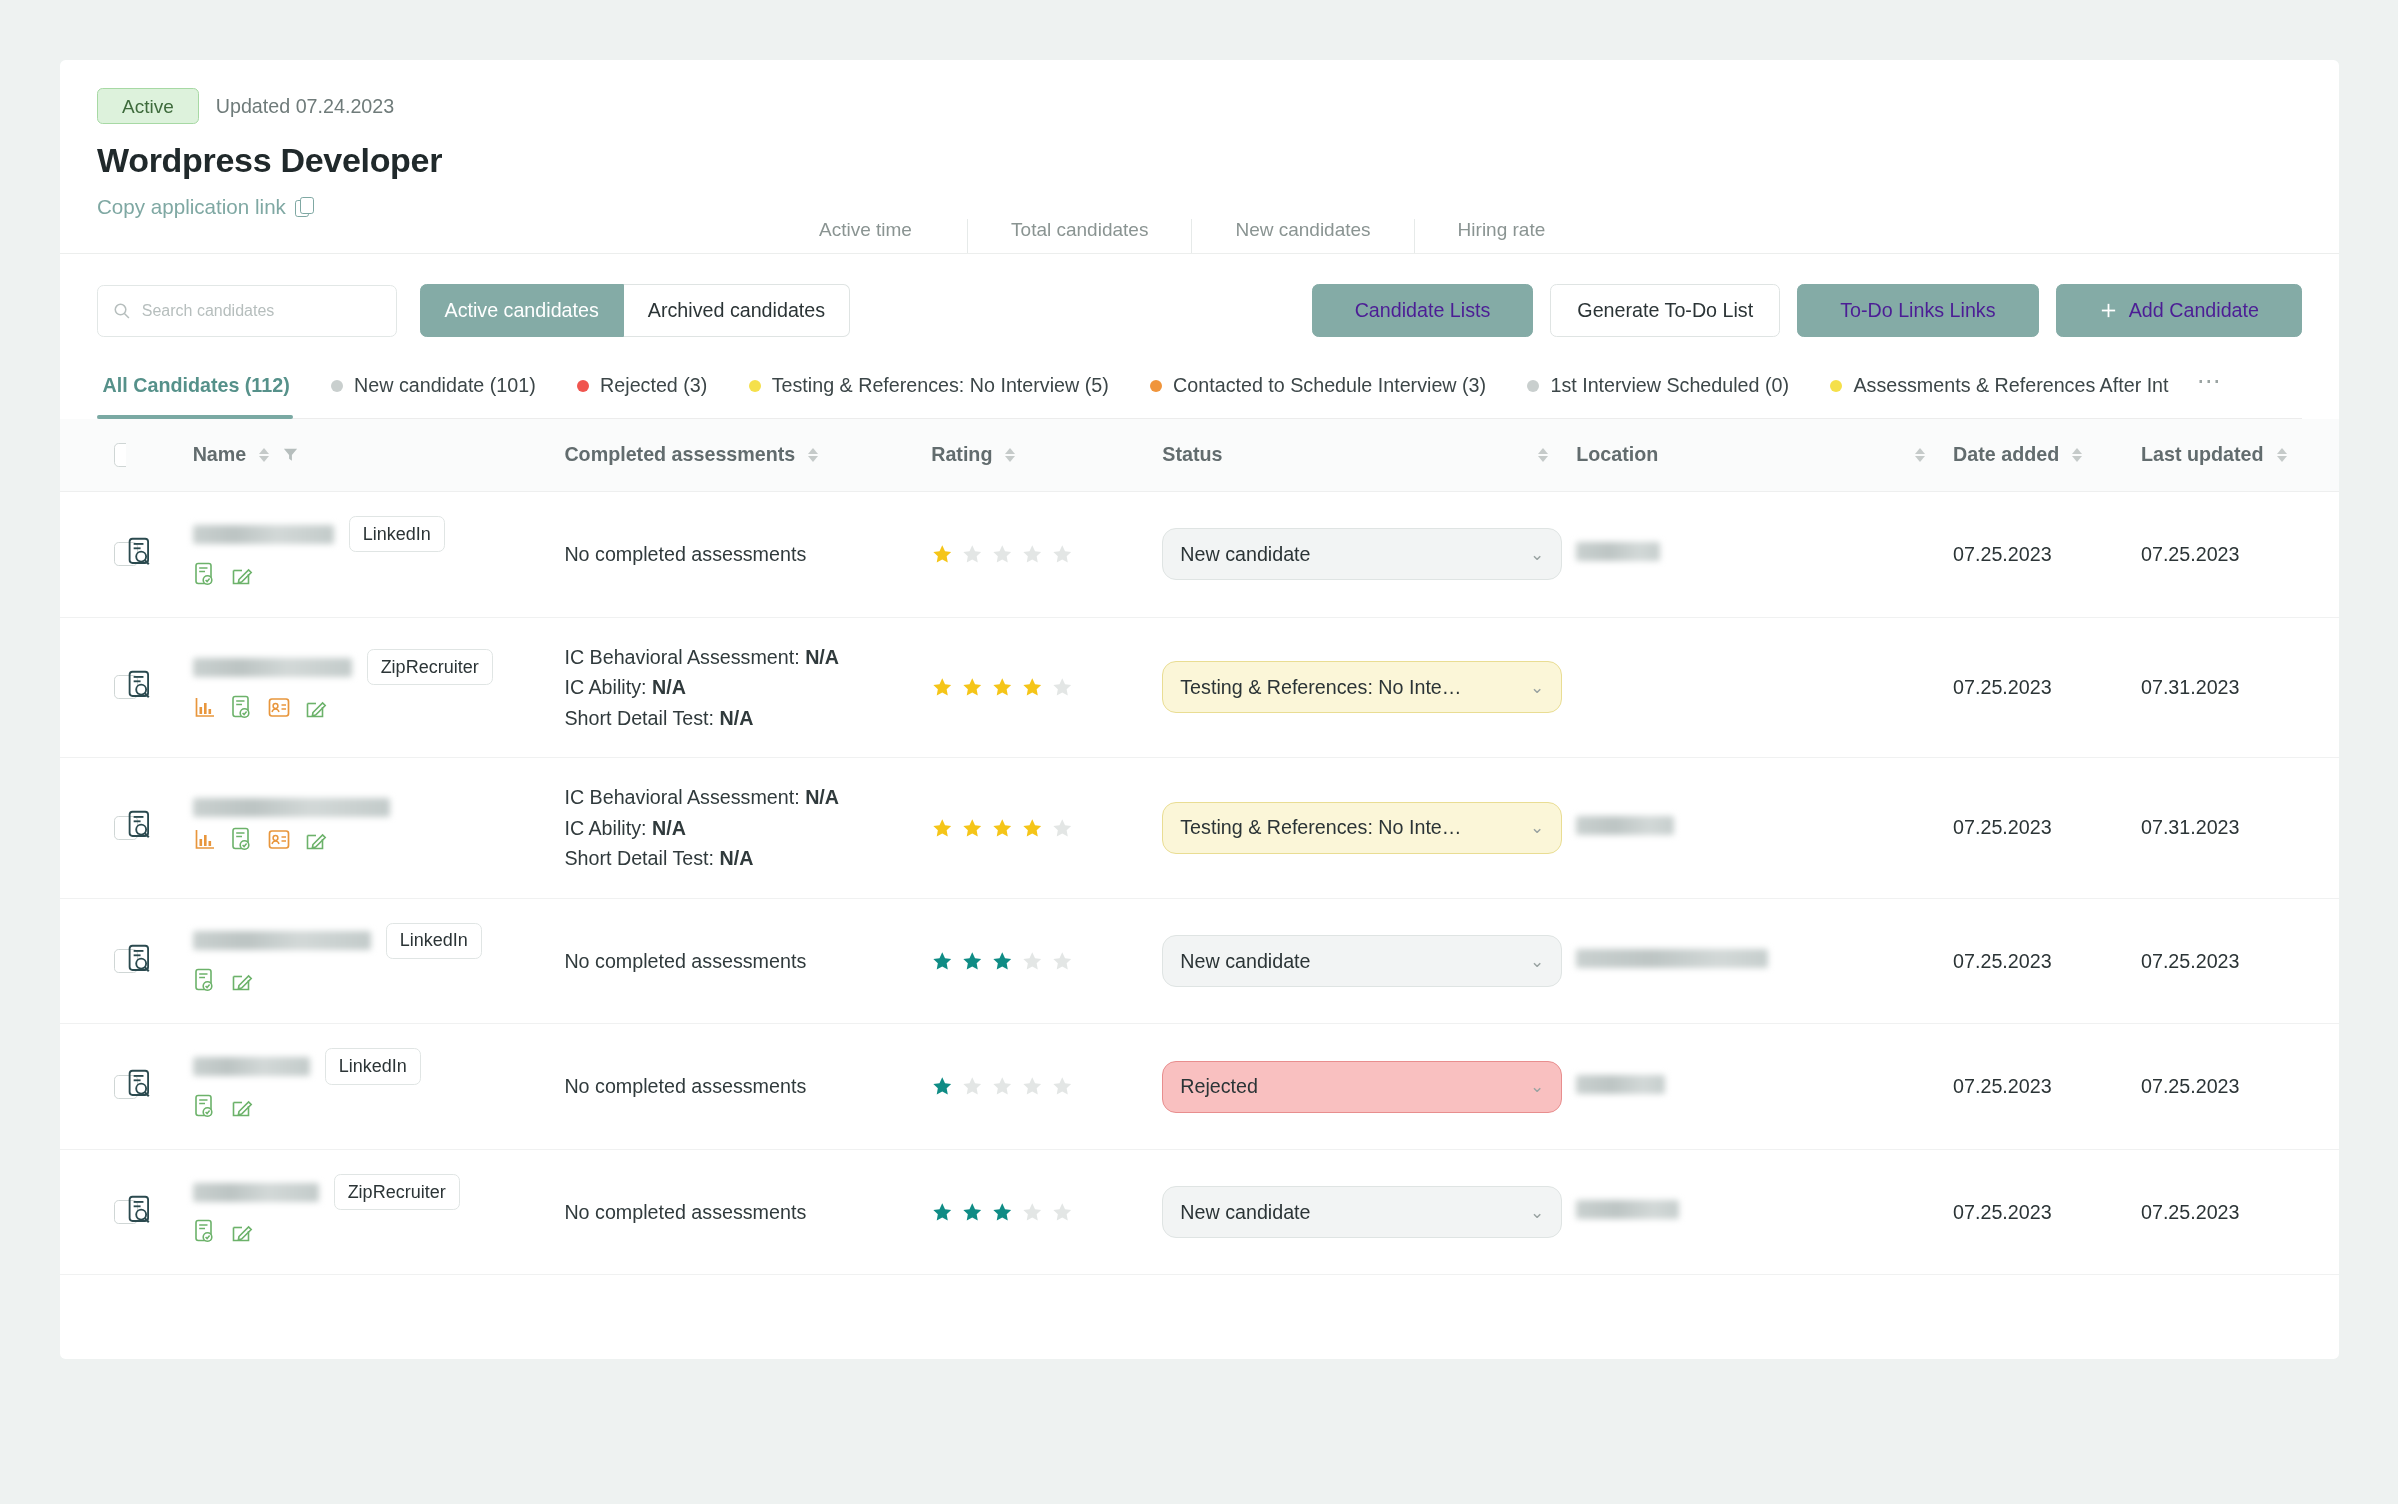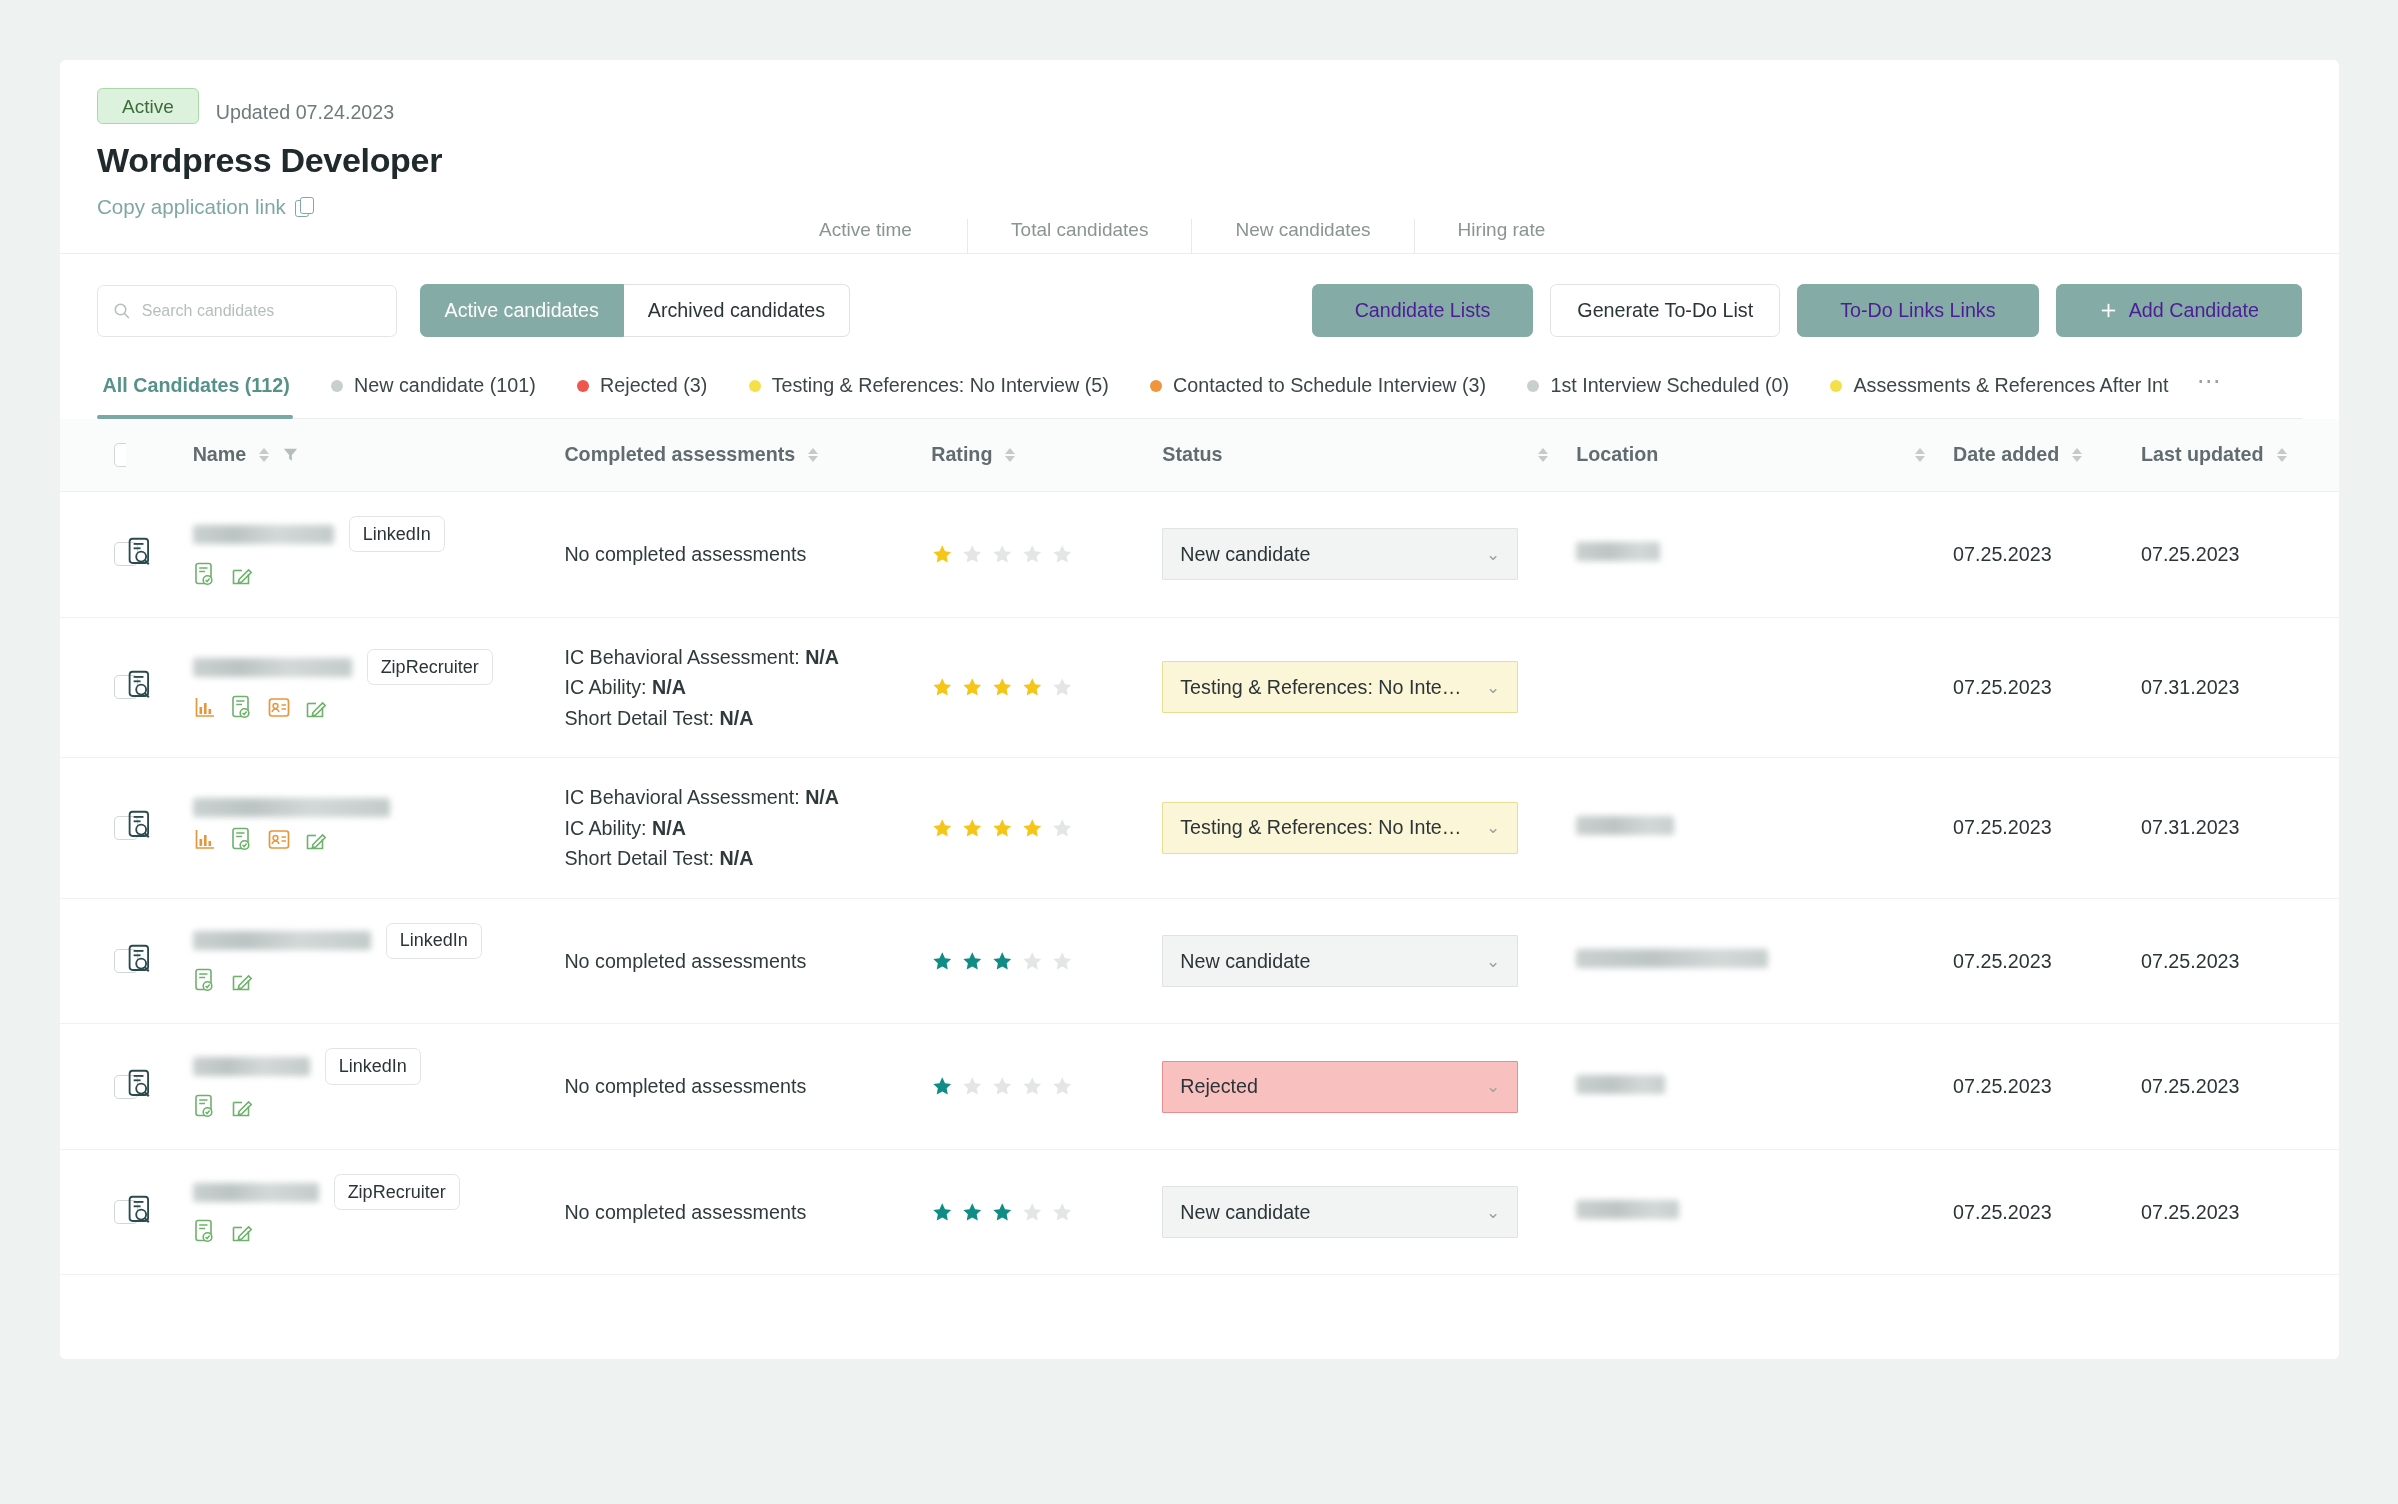--- a/index.html
+++ b/index.html
@@ -10,21 +10,21 @@
     overflow: hidden;
   }
   .page { width: 2399px; height: 1505px; padding: 60px 60px 0 60px; }
 
   
   .header-card {
     background: #fff; border-radius: 5.6px 5.6px 0 0;
     padding: 28px 37px 34px 37px;
     position: relative;
   }
-  .hdr-top { display: flex; align-items: flex-end; gap: 17px; }
+  .hdr-top { display: flex; align-items: center; gap: 17px; }
   .badge-active {
     background: #ddf2dc; border: 0.9px solid #a7d9a4; color: #3e6b3c;
     border-radius: 5.6px; font-size: 19px; padding: 7.5px 24px; line-height: 1;
   }
   .updated { color: #6f7b7a; font-size: 19.7px; }
   .job-title { font-size: 34px; font-weight: bold; color: #20292b; margin-top: 17px; letter-spacing: -0.3px; }
 
   .hdr-links { margin-top: 19px; display: flex; align-items: center; gap: 32px; }
   .redacted {
     display: inline-block; border-radius: 2.8px;
@@ -133,23 +133,23 @@
   .src-chip { border:0.9px solid #e0e5e4; border-radius:6.6px; font-size:18px; padding:6.6px 13px; color:#2b3436; background:#fff; white-space:nowrap; }
   .row-icons { display:flex; gap:13px; align-items:center; }
 
   .assess-line { line-height: 1.55; color:#303a3c; }
   .assess-line b { font-weight:bold; }
   .assess-none { color:#303a3c; }
 
   .stars { display:flex; gap:7.5px; }
 
   .status-sel {
-    border:0.9px solid #dfe4e3; border-radius:1px; background:#f2f4f4;
+    border:0.9px solid #dfe4e3; border-radius:14px; background:#f2f4f4;
     height:52px; display:flex; align-items:center; padding: 0 17px;
-    font-size:19.7px; color:#2b3436; cursor:pointer; width: 356px;
+    font-size:19.7px; color:#2b3436; cursor:pointer; width: 400px;
   }
   .status-sel .txt { overflow:hidden; white-space:nowrap; text-overflow:ellipsis; }
   .status-sel .chev { margin-left:auto; color:#9aa3a2; font-size:17px; }
   .status-sel.yellow { background:#fbf6d8; border-color:#e9dd93; }
   .status-sel.red { background:#f9c0c0; border-color:#e88e8e; }
 
   .loc-blur { height:19px; filter: blur(3px); border-radius:2.8px; display:inline-block;
     background: linear-gradient(90deg,#c9d0cf,#bdc5c4 40%,#d2d8d7 75%,#c6cecd); }
 
   .scroll-track { position:absolute; right:3.7px; top:431px; width:9.4px; height:656px; background:transparent; }

